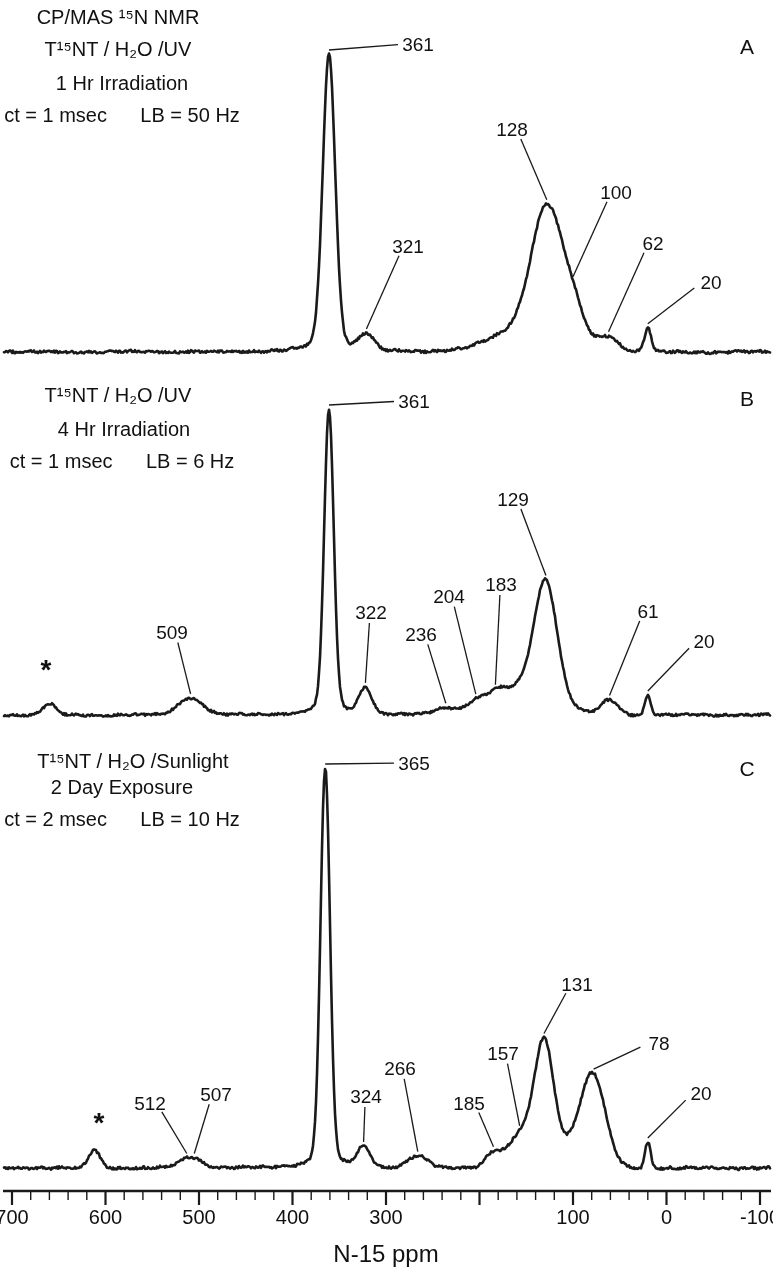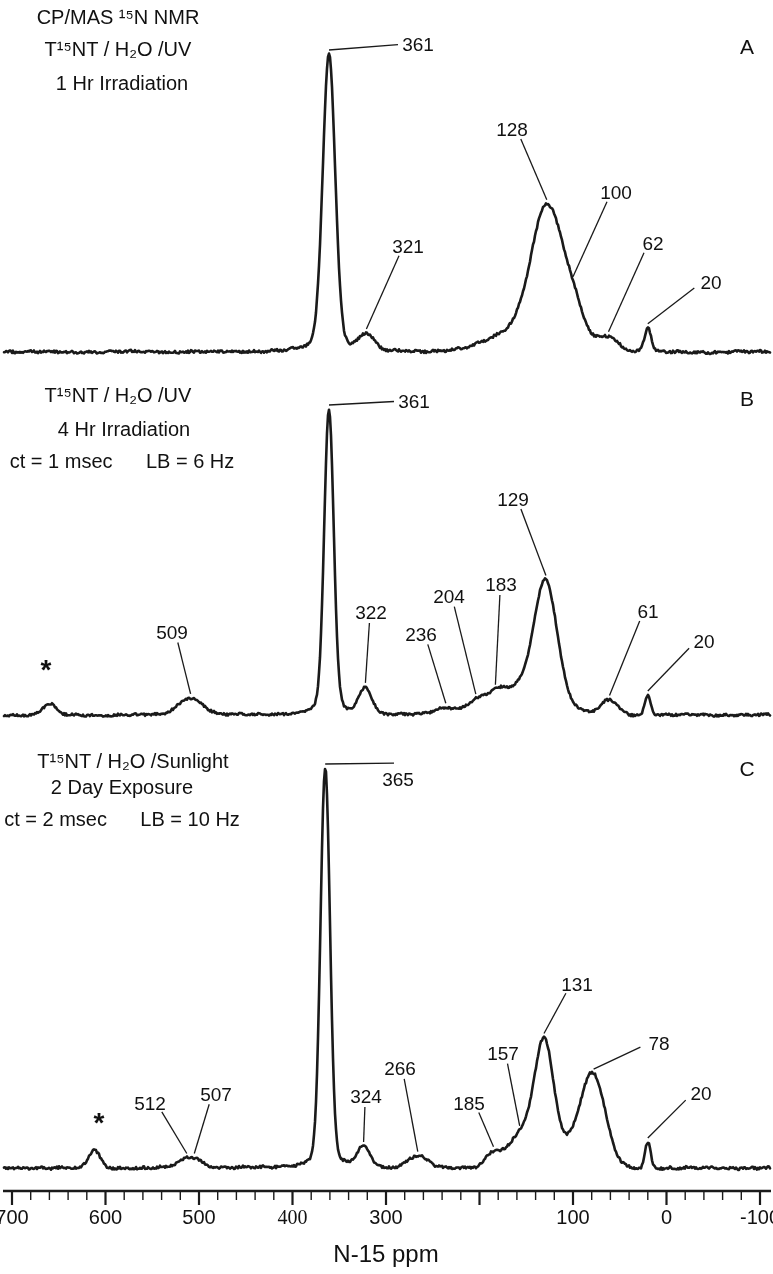--- a/index.html
+++ b/index.html
@@ -88,20 +88,21 @@
       <line x1="386" y1="1191" x2="386" y2="1205" stroke="#1a1a1a" stroke-width="2.2"></line>
       <line x1="479.5" y1="1191" x2="479.5" y2="1205" stroke="#1a1a1a" stroke-width="2.2"></line>
       <line x1="573" y1="1191" x2="573" y2="1205" stroke="#1a1a1a" stroke-width="2.2"></line>
       <line x1="666.5" y1="1191" x2="666.5" y2="1205" stroke="#1a1a1a" stroke-width="2.2"></line>
       <line x1="760" y1="1191" x2="760" y2="1205" stroke="#1a1a1a" stroke-width="2.2"></line>
     </svg>
   <div class="axis-title" style="left: 386px; top: 1240px;">N-15 ppm</div>
 <div class="hline" style="left: 118px; top: 6px;">CP/MAS ¹⁵N NMR</div>
     <div class="hline" style="left: 118px; top: 38px;">T¹⁵NT / H₂O /UV</div>
     <div class="hline" style="left: 122px; top: 72px;">1 Hr Irradiation</div>
+    <div class="hline" style="left: 122px; top: 104px;">ct = 1 msec      LB = 50 Hz</div>
     <div class="peaklabel" style="left: 418px; top: 44px;">361</div>
     <div class="peaklabel" style="left: 408px; top: 246px;">321</div>
     <div class="peaklabel" style="left: 512px; top: 129px; text-align: center;">128</div>
     <div class="peaklabel" style="left: 616px; top: 192px;">100</div>
     <div class="peaklabel" style="left: 653px; top: 243px;">62</div>
     <div class="peaklabel" style="left: 711px; top: 282px;">20</div>
     <div class="panel-letter" style="left: 747px; top: 47px;">A</div>
     <div class="hline" style="left: 118px; top: 384px;">T¹⁵NT / H₂O /UV</div>
     <div class="hline" style="left: 124px; top: 418px;">4 Hr Irradiation</div>
     <div class="hline" style="left: 122px; top: 450px;">ct = 1 msec      LB = 6 Hz</div>
@@ -115,31 +116,31 @@
     <div class="peaklabel" style="left: 513px; top: 499px; text-align: center;">129</div>
     <div class="peaklabel" style="left: 648px; top: 611px;">61</div>
     <div class="peaklabel" style="left: 704px; top: 641px;">20</div>
     <div class="panel-letter" style="left: 747px; top: 399px;">B</div>
     <div class="hline" style="left: 133px; top: 750px;">T¹⁵NT / H₂O /Sunlight</div>
     <div class="hline" style="left: 122px; top: 776px;">2 Day Exposure</div>
     <div class="hline" style="left: 122px; top: 808px;">ct = 2 msec      LB = 10 Hz</div>
     <div class="peaklabel star" style="left: 99px; top: 1123px;">*</div>
     <div class="peaklabel" style="left: 150px; top: 1103px;">512</div>
     <div class="peaklabel" style="left: 216px; top: 1094px;">507</div>
-    <div class="peaklabel" style="left: 398px; top: 763px; margin-top: 16px;">365</div>
+    <div class="peaklabel" style="left: 414px; top: 763px;">365</div>
     <div class="peaklabel" style="left: 366px; top: 1096px;">324</div>
     <div class="peaklabel" style="left: 400px; top: 1068px;">266</div>
     <div class="peaklabel" style="left: 469px; top: 1103px;">185</div>
     <div class="peaklabel" style="left: 503px; top: 1053px;">157</div>
     <div class="peaklabel" style="left: 577px; top: 984px;">131</div>
     <div class="peaklabel" style="left: 659px; top: 1043px;">78</div>
     <div class="peaklabel" style="left: 701px; top: 1093px;">20</div>
     <div class="panel-letter" style="left: 747px; top: 769px;">C</div>
     <div class="ticklabel" style="left: 12px; top: 1206px;">700</div>
     <div class="ticklabel" style="left: 105.5px; top: 1206px;">600</div>
     <div class="ticklabel" style="left: 199px; top: 1206px;">500</div>
-    <div class="ticklabel" style="left: 292.5px; top: 1206px; font-family: Liberation Serif, serif;">400</div>
+    <div class="ticklabel" style="left: 292.5px; top: 1206px;">400</div>
     <div class="ticklabel" style="left: 386px; top: 1206px;">300</div>
     <div class="ticklabel" style="left: 479.5px; top: 1270px;">200</div>
     <div class="ticklabel" style="left: 573px; top: 1206px;">100</div>
     <div class="ticklabel" style="left: 666.5px; top: 1206px;">0</div>
     <div class="ticklabel" style="left: 760px; top: 1206px;">-100</div>
   </div>
 
 </body></html>

